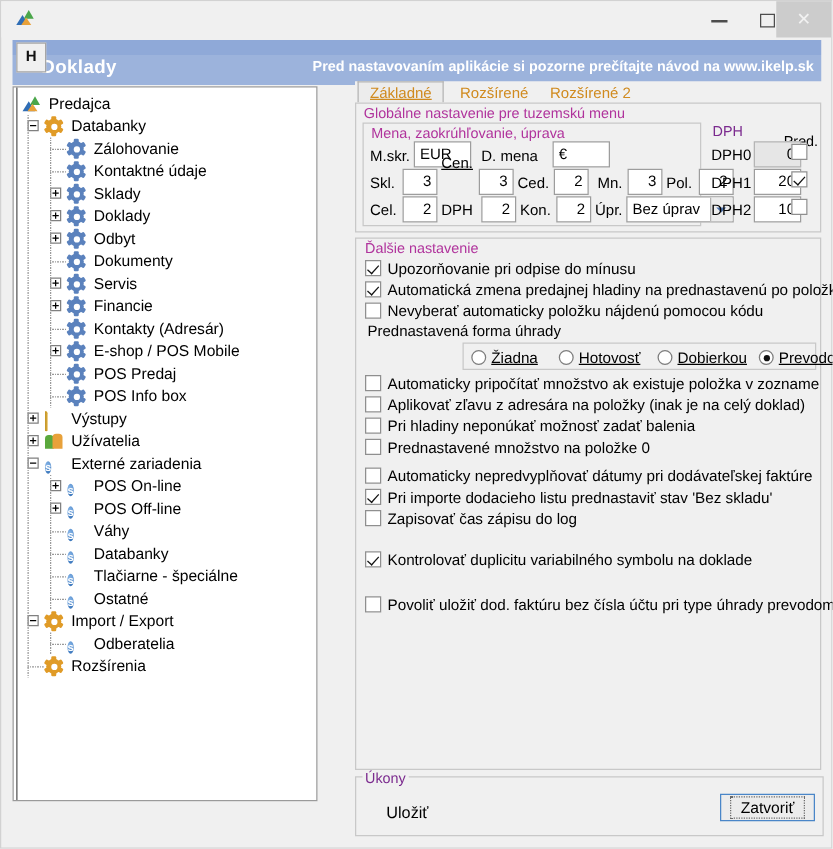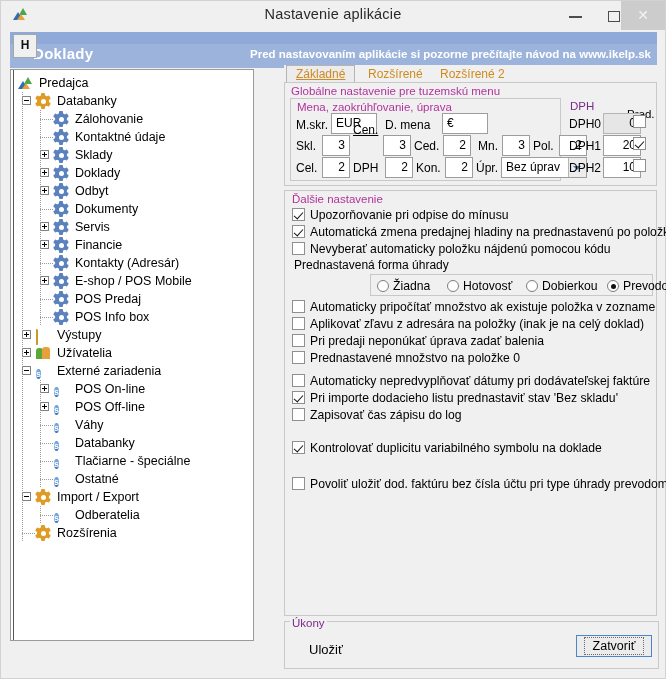--- a/index.html
+++ b/index.html
@@ -97,21 +97,21 @@
   .cbrow{position:absolute;height:17px;line-height:17px;font-size:12.2px;white-space:nowrap;color:#000;}
   .cbox{position:absolute;left:0;top:1px;width:13px;height:13px;box-sizing:border-box;background:#fff;border:1px solid #8f8f8f;}
   .cbox.on:after{content:"";position:absolute;left:3px;top:1px;width:4px;height:8px;border:solid #111;border-width:0 1.6px 1.6px 0;transform:rotate(42deg);}
   .cblab{position:absolute;left:18px;top:0;}
 
   
   #radio-box{position:absolute;box-sizing:border-box;border:1px solid #c8c8c8;background:#f0f0f0;}
   .rrow{position:absolute;top:3px;height:16px;line-height:16px;font-size:12.2px;white-space:nowrap;}
   .rcirc{position:absolute;left:0;top:2px;width:12px;height:12px;border-radius:50%;background:#fff;border:1px solid #7d7d7d;box-sizing:border-box;}
   .rcirc.on:after{content:"";position:absolute;left:2.5px;top:2.5px;width:5px;height:5px;border-radius:50%;background:#111;}
-  .rlab{position:absolute;left:16px;top:0;}
+  .rlab{position:absolute;left:16px;top:0;text-decoration:underline;}
 
   
   #act-grp{position:absolute;left:0;top:556px;width:375px;height:48px;box-sizing:border-box;border:1px solid #c8c8c8;background:#f0f0f0;}
   #act-title{position:absolute;left:6px;top:552px;font-size:11.5px;color:#7b2a8e;background:#f0f0f0;padding:0 2px;}
   #save-link{position:absolute;left:25px;top:577px;font-size:13px;color:#000;}
   #close-btn{position:absolute;left:292px;top:570px;width:76px;height:22px;box-sizing:border-box;
              background:#ececec;border:1px solid #4a86c8;font-size:12.5px;line-height:20px;text-align:center;color:#000;}
   #close-btn span{border:1px dotted #6a6a6a;padding:0 8px;display:inline-block;line-height:16px;}
 </style>
 </head>
@@ -120,21 +120,20 @@
 <div id="app">
 
   <div id="titlebar">
     <div id="app-icon">
       <div class="logo3" style="width:18px;height:17px;">
         <s class="a"></s>
           <s class="b"></s>
           <s class="c"></s>
       </div>
     </div>
-    <div id="title-text">Nastavenie aplikácie</div>
     <div class="winbtn" id="btn-min">
         <i></i>
       </div>
     <div class="winbtn" id="btn-max">
         <i></i>
       </div>
     <div class="winbtn" id="btn-close">
       <i>✕</i>
     </div>
   </div>
@@ -435,21 +434,21 @@
     <div class="cbrow" style="left:8px;top:234px;">
       <span class="cbox"></span>
       <span class="cblab">Automaticky pripočítať množstvo ak existuje položka v zozname</span>
     </div>
     <div class="cbrow" style="left:8px;top:251px;">
       <span class="cbox"></span>
       <span class="cblab">Aplikovať zľavu z adresára na položky (inak je na celý doklad)</span>
     </div>
     <div class="cbrow" style="left:8px;top:268px;">
       <span class="cbox"></span>
-      <span class="cblab">Pri predaji neponúkať úprava zadať balenia</span>
+      <span class="cblab">Pri hladiny neponúkať možnosť zadať balenia</span>
     </div>
     <div class="cbrow" style="left:8px;top:285px;">
       <span class="cbox"></span>
       <span class="cblab">Prednastavené množstvo na položke 0</span>
     </div>
 
     <div class="cbrow" style="left:8px;top:308px;">
       <span class="cbox"></span>
       <span class="cblab">Automaticky nepredvyplňovať dátumy pri dodávateľskej faktúre</span>
     </div>

